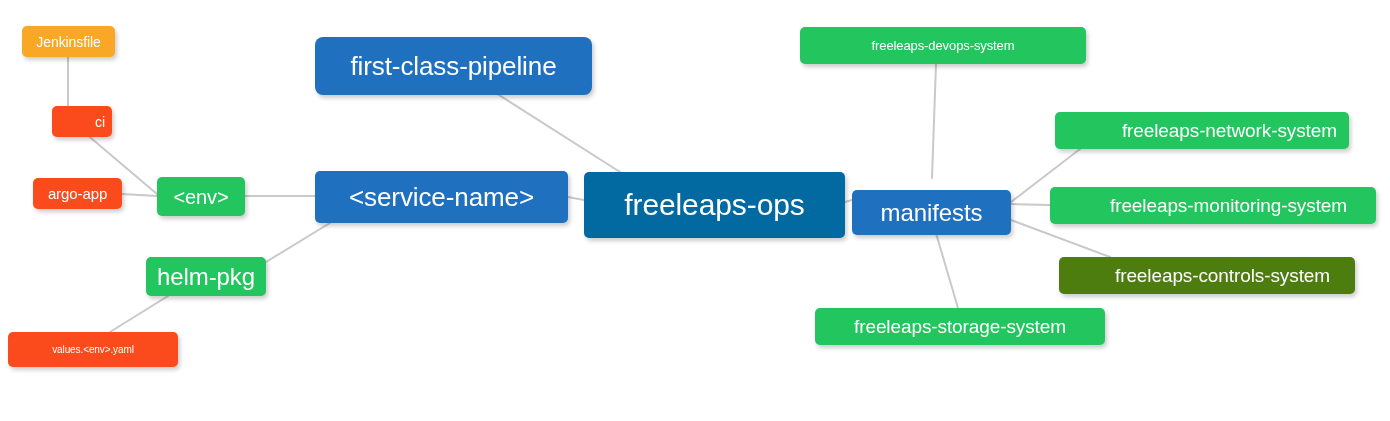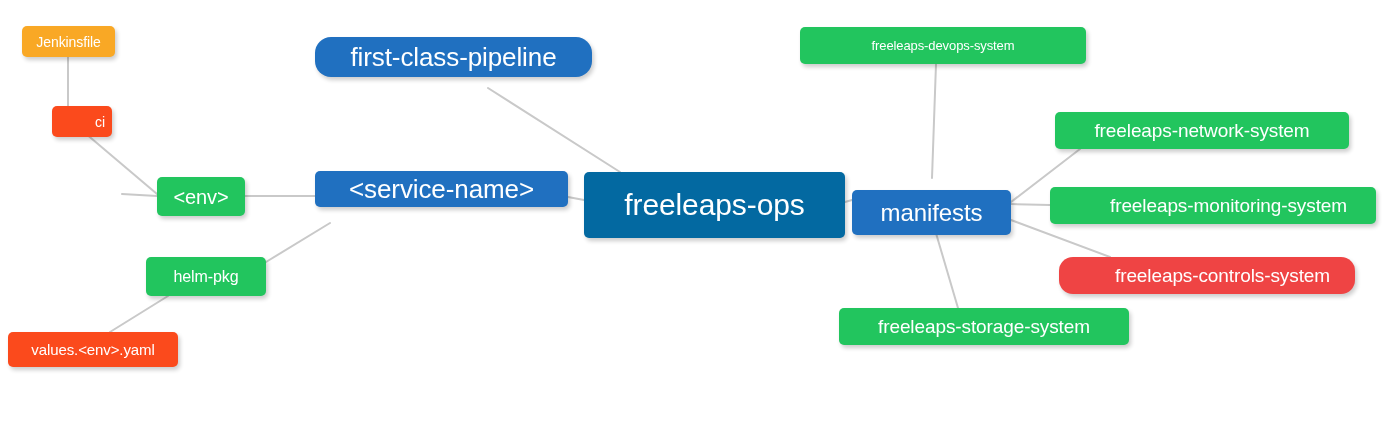--- a/index.html
+++ b/index.html
@@ -63,49 +63,52 @@
       <line x1="1011" y1="204" x2="1050" y2="205" stroke="#c9c9c9" stroke-width="2" stroke-linecap="round"></line>
       <line x1="1011" y1="220" x2="1110" y2="257" stroke="#c9c9c9" stroke-width="2" stroke-linecap="round"></line>
       <line x1="933" y1="223" x2="958" y2="308" stroke="#c9c9c9" stroke-width="2" stroke-linecap="round"></line>
     </svg>
 <div class="node" style="left: 22px; top: 26px; width: 93px; height: 31px; background: rgb(249, 168, 37); font-size: 14px; border-radius: 5px;">
       <span class="node-label">Jenkinsfile</span>
     </div>
     <div class="node" style="left: 52px; top: 106px; width: 33px; height: 31px; background: rgb(251, 74, 28); font-size: 14px; border-radius: 5px; padding-left: 48px;">
       <span class="node-label">ci</span>
     </div>
+    <div class="node" style="left: 33px; top: 178px; width: 89px; height: 31px; background: rgb(251, 74, 28); font-size: 15px; border-radius: 5px;">
+      <span class="node-label">argo-app</span>
+    </div>
     <div class="node" style="left: 157px; top: 177px; width: 88px; height: 39px; background: rgb(34, 197, 94); font-size: 20px; border-radius: 5px;">
       <span class="node-label">&lt;env&gt;</span>
     </div>
-    <div class="node" style="left: 146px; top: 257px; width: 120px; height: 39px; background: rgb(34, 197, 94); font-size: 16px; border-radius: 5px;">
+    <div class="node" style="left: 146px; top: 257px; width: 120px; height: 39px; background: rgb(34, 197, 94); font-size: 24px; border-radius: 5px;">
       <span class="node-label">helm-pkg</span>
     </div>
-    <div class="node" style="left: 8px; top: 332px; width: 170px; height: 35px; background: rgb(251, 74, 28); font-size: 15px; border-radius: 5px;">
+    <div class="node" style="left: 8px; top: 332px; width: 170px; height: 35px; background: rgb(251, 74, 28); font-size: 10px; border-radius: 5px;">
       <span class="node-label">values.&lt;env&gt;.yaml</span>
     </div>
-    <div class="node" style="left: 315px; top: 37px; width: 277px; height: 40px; background: rgb(32, 112, 192); font-size: 26px; border-radius: 16px; padding-left: 12px;">
+    <div class="node" style="left: 315px; top: 37px; width: 277px; height: 58px; background: rgb(32, 112, 192); font-size: 26px; border-radius: 8px; padding-left: 12px;">
       <span class="node-label">first-class-pipeline</span>
     </div>
-    <div class="node" style="left: 315px; top: 171px; width: 253px; height: 36px; background: rgb(32, 112, 192); font-size: 26px; border-radius: 5px;">
+    <div class="node" style="left: 315px; top: 171px; width: 253px; height: 52px; background: rgb(32, 112, 192); font-size: 26px; border-radius: 5px;">
       <span class="node-label">&lt;service-name&gt;</span>
     </div>
     <div class="node" style="left: 584px; top: 172px; width: 261px; height: 66px; background: #0369a1; font-size: 30px; border-radius: 5px;">
       <span class="node-label">freeleaps-ops</span>
     </div>
     <div class="node" style="left: 852px; top: 178px; width: 159px; height: 45px; background: rgb(32, 112, 192); font-size: 24px; border-radius: 5px; margin-top: 12px;">
       <span class="node-label">manifests</span>
     </div>
     <div class="node" style="left: 800px; top: 27px; width: 286px; height: 37px; background: rgb(34, 197, 94); font-size: 13px; border-radius: 5px;">
       <span class="node-label">freeleaps-devops-system</span>
     </div>
-    <div class="node" style="left: 1055px; top: 112px; width: 294px; height: 37px; background: rgb(34, 197, 94); font-size: 19px; border-radius: 5px;">
+    <div class="node" style="left: 1055px; top: 112px; width: 294px; height: 37px; background: rgb(34, 197, 94); font-size: 19px; border-radius: 5px; justify-content: flex-end;">
       <span class="node-label">freeleaps-network-system</span>
     </div>
     <div class="node" style="left: 1050px; top: 187px; width: 326px; height: 37px; background: rgb(34, 197, 94); font-size: 19px; border-radius: 5px; padding-left: 43px;">
       <span class="node-label">freeleaps-monitoring-system</span>
     </div>
-    <div class="node" style="left: 1059px; top: 257px; width: 296px; height: 37px; background: #ef4444; font-size: 19px; border-radius: 14px; padding-left: 43px;">
+    <div class="node" style="left: 1059px; top: 257px; width: 296px; height: 37px; background: #4d7c0f; font-size: 19px; border-radius: 5px; padding-left: 43px;">
       <span class="node-label">freeleaps-controls-system</span>
     </div>
-    <div class="node" style="left: 815px; top: 308px; width: 290px; height: 37px; background: rgb(34, 197, 94); font-size: 19px; border-radius: 5px; margin-left: 24px;">
+    <div class="node" style="left: 815px; top: 308px; width: 290px; height: 37px; background: rgb(34, 197, 94); font-size: 19px; border-radius: 5px;">
       <span class="node-label">freeleaps-storage-system</span>
     </div>
   </div>
 
 </body></html>

